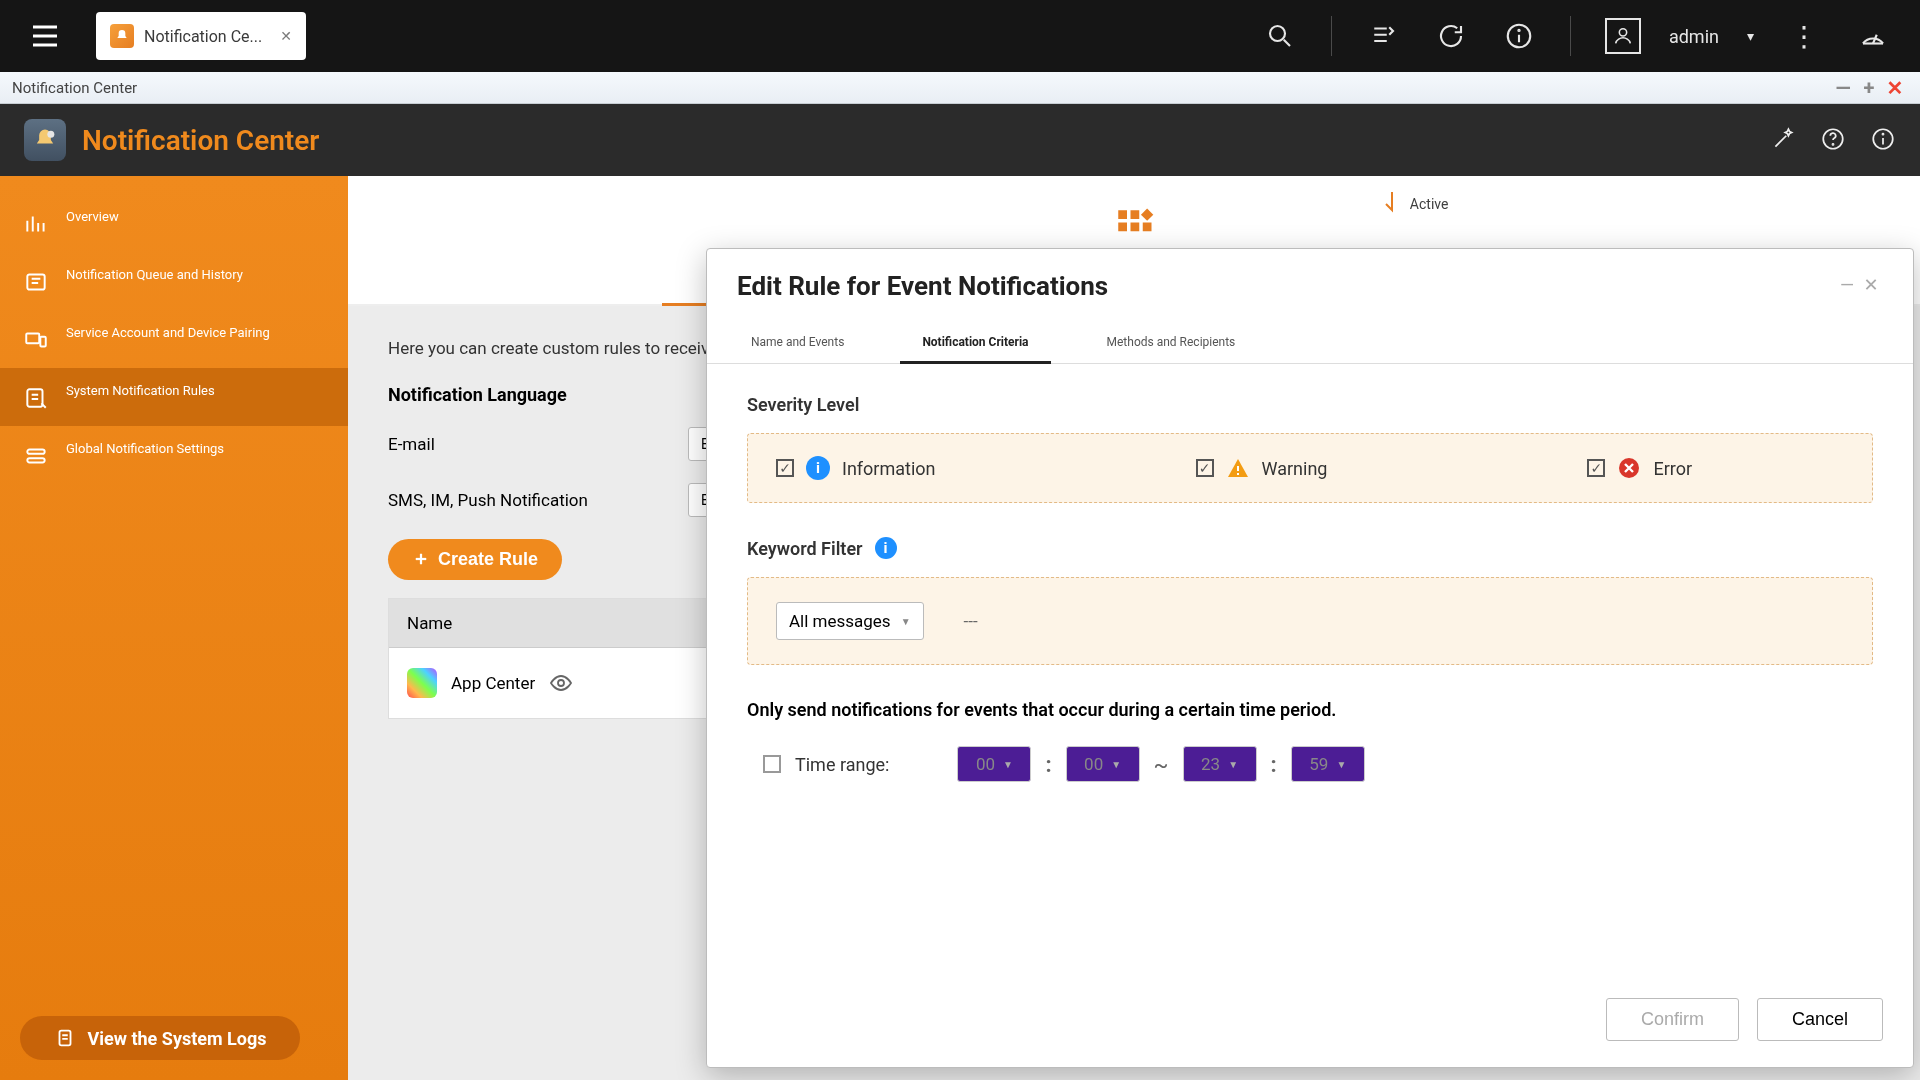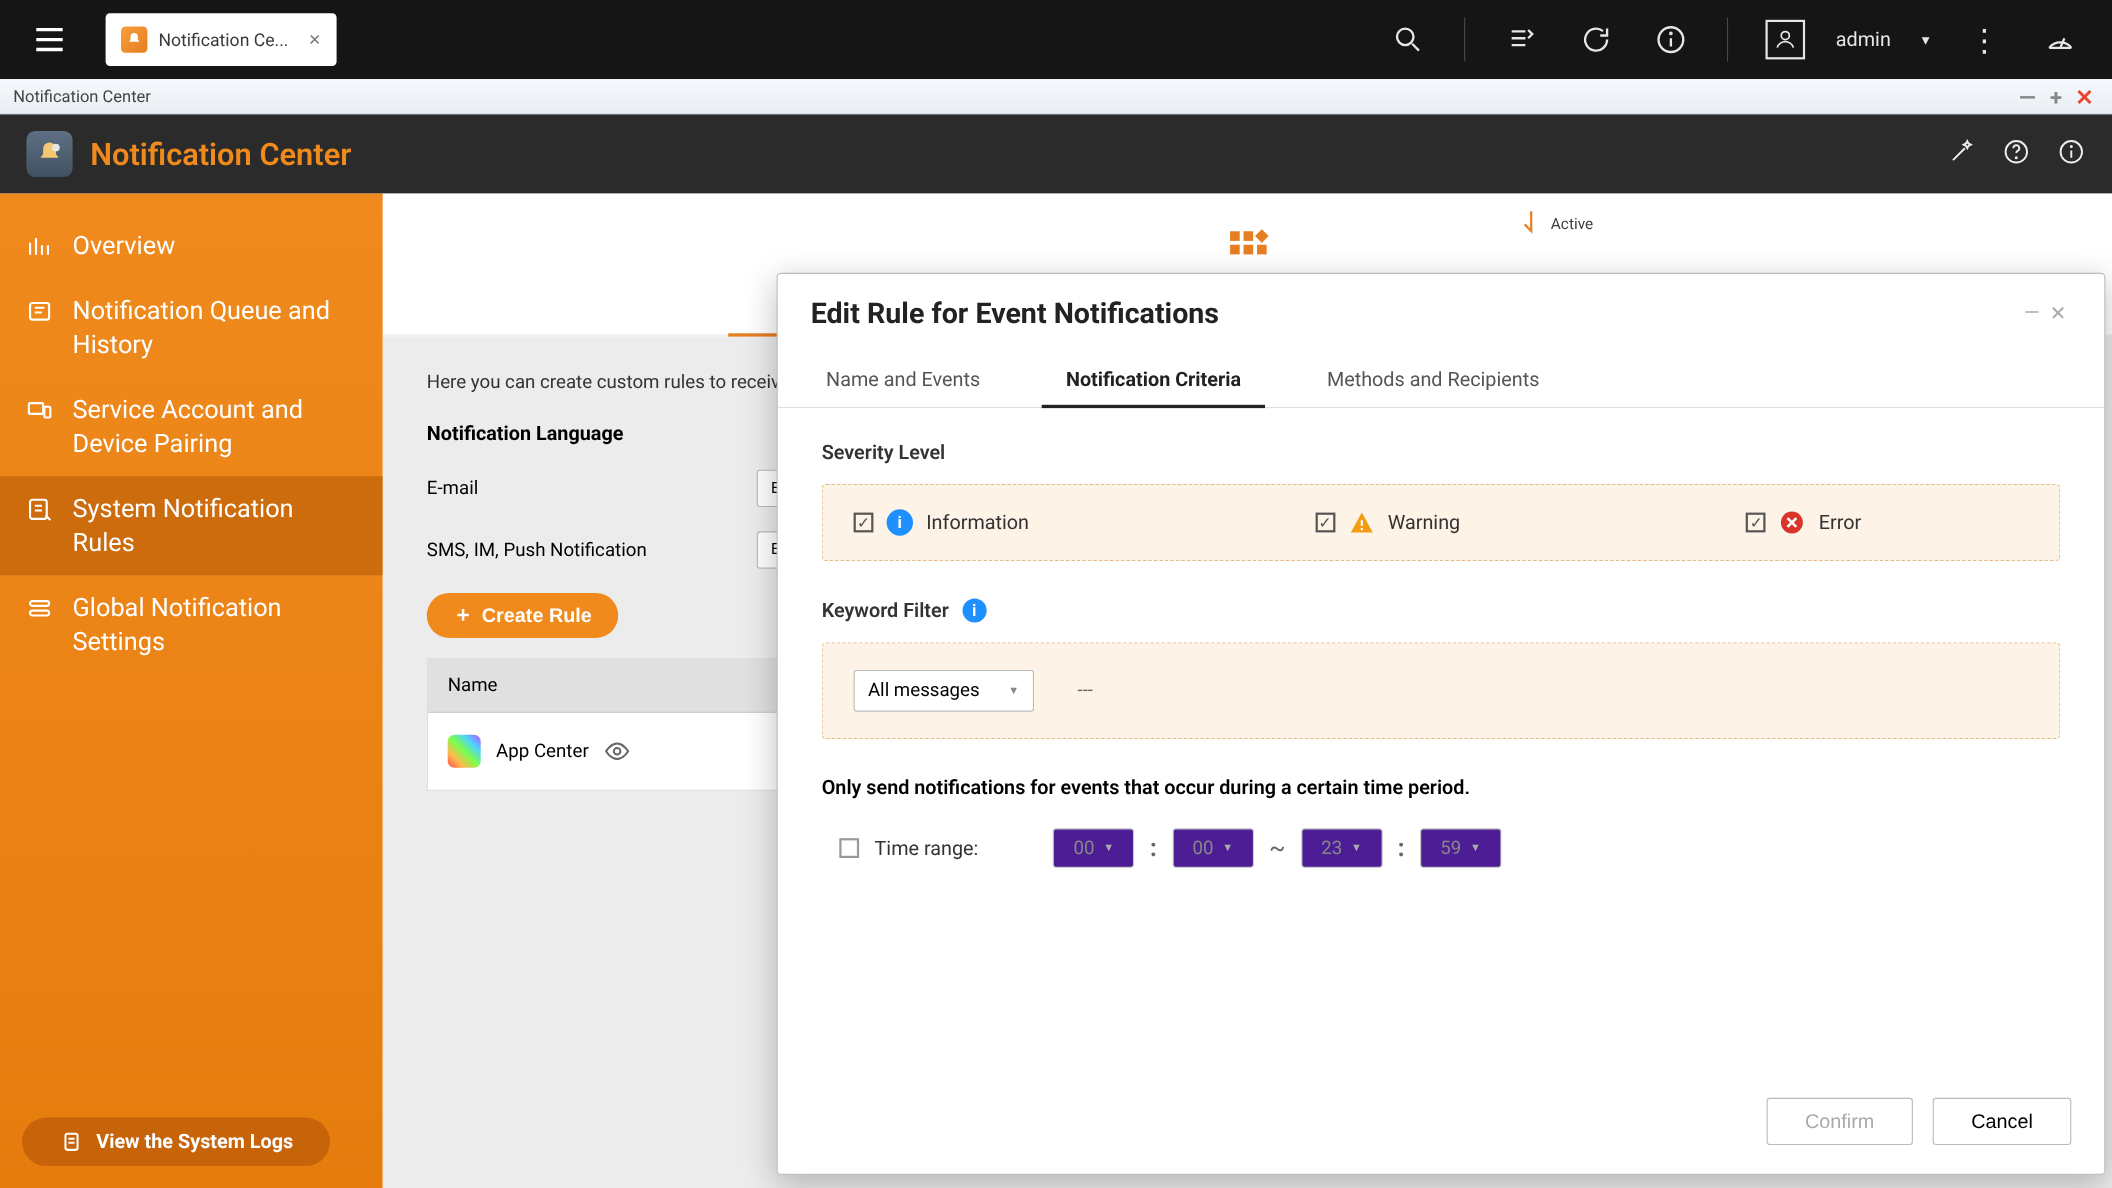--- a/index.html
+++ b/index.html
@@ -35,21 +35,21 @@
 .app-header { height: 72px; background: #2b2b2b; display: flex; align-items: center; padding: 0 24px; gap: 16px; }
 .app-header-icon { width: 42px; height: 42px; background: linear-gradient(180deg,#5d7083,#415061); border-radius: 8px; display:flex;align-items:center;justify-content:center; }
 .app-header-title { color: #f08a1d; font-size: 28px; font-weight: 600; }
 .app-header-spacer { flex:1; }
 .app-header-right { display:flex; gap: 24px; }
 .app-header-right svg { width: 26px; height:26px; stroke: #eee; fill:none; stroke-width:1.6; }
 
 
 .app-body { display: flex; height: calc(1080px - 72px - 32px - 72px); }
 .sidebar { width: 348px; background: linear-gradient(#f08a1d,#e67c0e); color: #fff; display: flex; flex-direction: column; padding-top: 18px; }
-.sidebar-item { display:flex; align-items: flex-start; gap: 16px; padding: 14px 22px; font-size: 23px; cursor:pointer; }
+.sidebar-item { display:flex; align-items: flex-start; gap: 16px; padding: 14px 22px; font-size: 13px; cursor:pointer; }
 .sidebar-item.active { background: #cc6c0c; }
 .sidebar-item .si-icon { width: 28px; height: 28px; flex-shrink:0; display:flex;align-items:center;justify-content:center; margin-top:2px;}
 .sidebar-item .si-icon svg { width:26px; height:26px; stroke:#fff; fill:none; stroke-width:1.8;}
 .sidebar-item .si-label { line-height: 1.35; }
 .sidebar-bottom { margin-top: auto; padding: 20px; }
 .syslog-btn { background:#c76309; border-radius: 22px; height: 44px; width: 280px; display:flex; align-items:center; justify-content:center; gap:12px; font-size:18px; font-weight:700; color:#fff; cursor:pointer;}
 .syslog-btn svg { width:22px; height:22px; stroke:#fff; fill:none; stroke-width:2;}
 
 .main { flex:1; background:#fff; display:flex; flex-direction:column; overflow:hidden;}
 .top-tabs { display:flex; height:130px; border-bottom:2px solid #eee;}
@@ -73,37 +73,37 @@
 .table-row-x { padding:20px 18px; display:flex; align-items:center; gap:14px; font-size:17px;}
 .appcenter-icon { width:30px; height:30px; border-radius:6px; background:linear-gradient(45deg,#ff4d4d,#ffb84d,#7dff4d,#4dd2ff,#b84dff);}
 
 
 .dialog-backdrop { position:absolute; left:706px; top:248px; width:1208px; height:820px; background:#fff; border-radius:4px; border:1px solid #bcbcbc; box-shadow:0 8px 30px rgba(0,0,0,0.25); display:flex; flex-direction:column; }
 .dialog-head { display:flex; align-items:center; padding:22px 30px 10px 30px;}
 .dialog-title { font-size:26px; font-weight:700; color:#222;}
 .dialog-head .dh-spacer{flex:1;}
 .dialog-head .dh-btn { width:24px; height:24px; color:#aaa; font-size:18px; cursor:pointer; text-align:center;}
 .dialog-tabs { display:flex; gap:70px; padding:0 40px; margin-top:14px; border-bottom:1px solid #ddd;}
-.dialog-tab { padding:10px 4px 14px 4px; font-size:18px; color:#555; cursor:pointer; position:relative;}
+.dialog-tab { padding:10px 4px 14px 4px; font-size:12px; color:#555; cursor:pointer; position:relative;}
 .dialog-tab.active { color:#222; font-weight:700;}
 .dialog-tab.active::after { content:''; position:absolute; left:-18px; right:-18px; bottom:-1px; height:3px; background:#222;}
 .dialog-body { padding:30px 40px; flex:1; overflow:auto;}
 .dlg-section-label { font-size:18px; font-weight:600; color:#333; margin-bottom:18px;}
 .severity-box { border:1px dashed #e3ba86; background:#fdf4e7; border-radius:4px; padding:22px 28px; display:flex; gap:260px;}
 .severity-item { display:flex; align-items:center; gap:12px; font-size:18px; color:#333;}
 .chk { width:18px; height:18px; border:2px solid #555; display:inline-flex; align-items:center; justify-content:center; font-size:14px; color:#555; cursor:pointer;}
 .chk.checked::after { content:'✓'; }
 .sev-icon { width:24px; height:24px; display:inline-block; }
 .sev-info { background:#1e90ff; border-radius:50%; color:#fff; text-align:center; font-size:15px; line-height:24px; font-weight:700;}
 .sev-info::before{content:'i';}
 .sev-warn svg, .sev-error svg { width:24px; height:24px; }
 .keyword-row { display:flex; align-items:center; gap:12px; margin:34px 0 18px 0;}
 .keyword-row .sev-info { width:22px;height:22px;line-height:22px;}
 .keyword-box { border:1px dashed #e3ba86; background:#fdf4e7; border-radius:4px; padding:24px 28px; display:flex; align-items:center; gap:40px;}
-.dropdown-btn { border:1px solid #bbb; background:#fff; border-radius:3px; padding:8px 12px; font-size:17px; display:flex; align-items:center; gap:26px; cursor:pointer;}
+.dropdown-btn { border:1px solid #bbb; background:#fff; border-radius:3px; padding:8px 12px; font-size:17px; display:flex; align-items:center; gap:10px; cursor:pointer;}
 .dropdown-btn .caret { font-size:10px; color:#888;}
 .time-text { font-size:18px; font-weight:600; margin:34px 0 26px 0;}
 .time-row { display:flex; align-items:center; gap:14px; padding-left:16px;}
 .time-row .chk { border-color:#999;}
 .time-label { font-size:18px; color:#333;}
 .time-sel { border:1px solid #ccc; background:#4c1d95; border-radius:3px; padding:7px 14px; font-size:17px; color:#888; display:flex; align-items:center; gap:8px; min-width:74px; justify-content:center;}
 .time-sep { font-size:22px; font-weight:700; color:#666;}
 .dialog-footer { padding:18px 30px 26px 30px; display:flex; justify-content:flex-end; gap:18px;}
 .btn-secondary { border:1px solid #bbb; background:#fff; border-radius:3px; padding:10px 34px; font-size:18px; cursor:pointer;}
 .btn-secondary.disabled { color:#aaa; }

